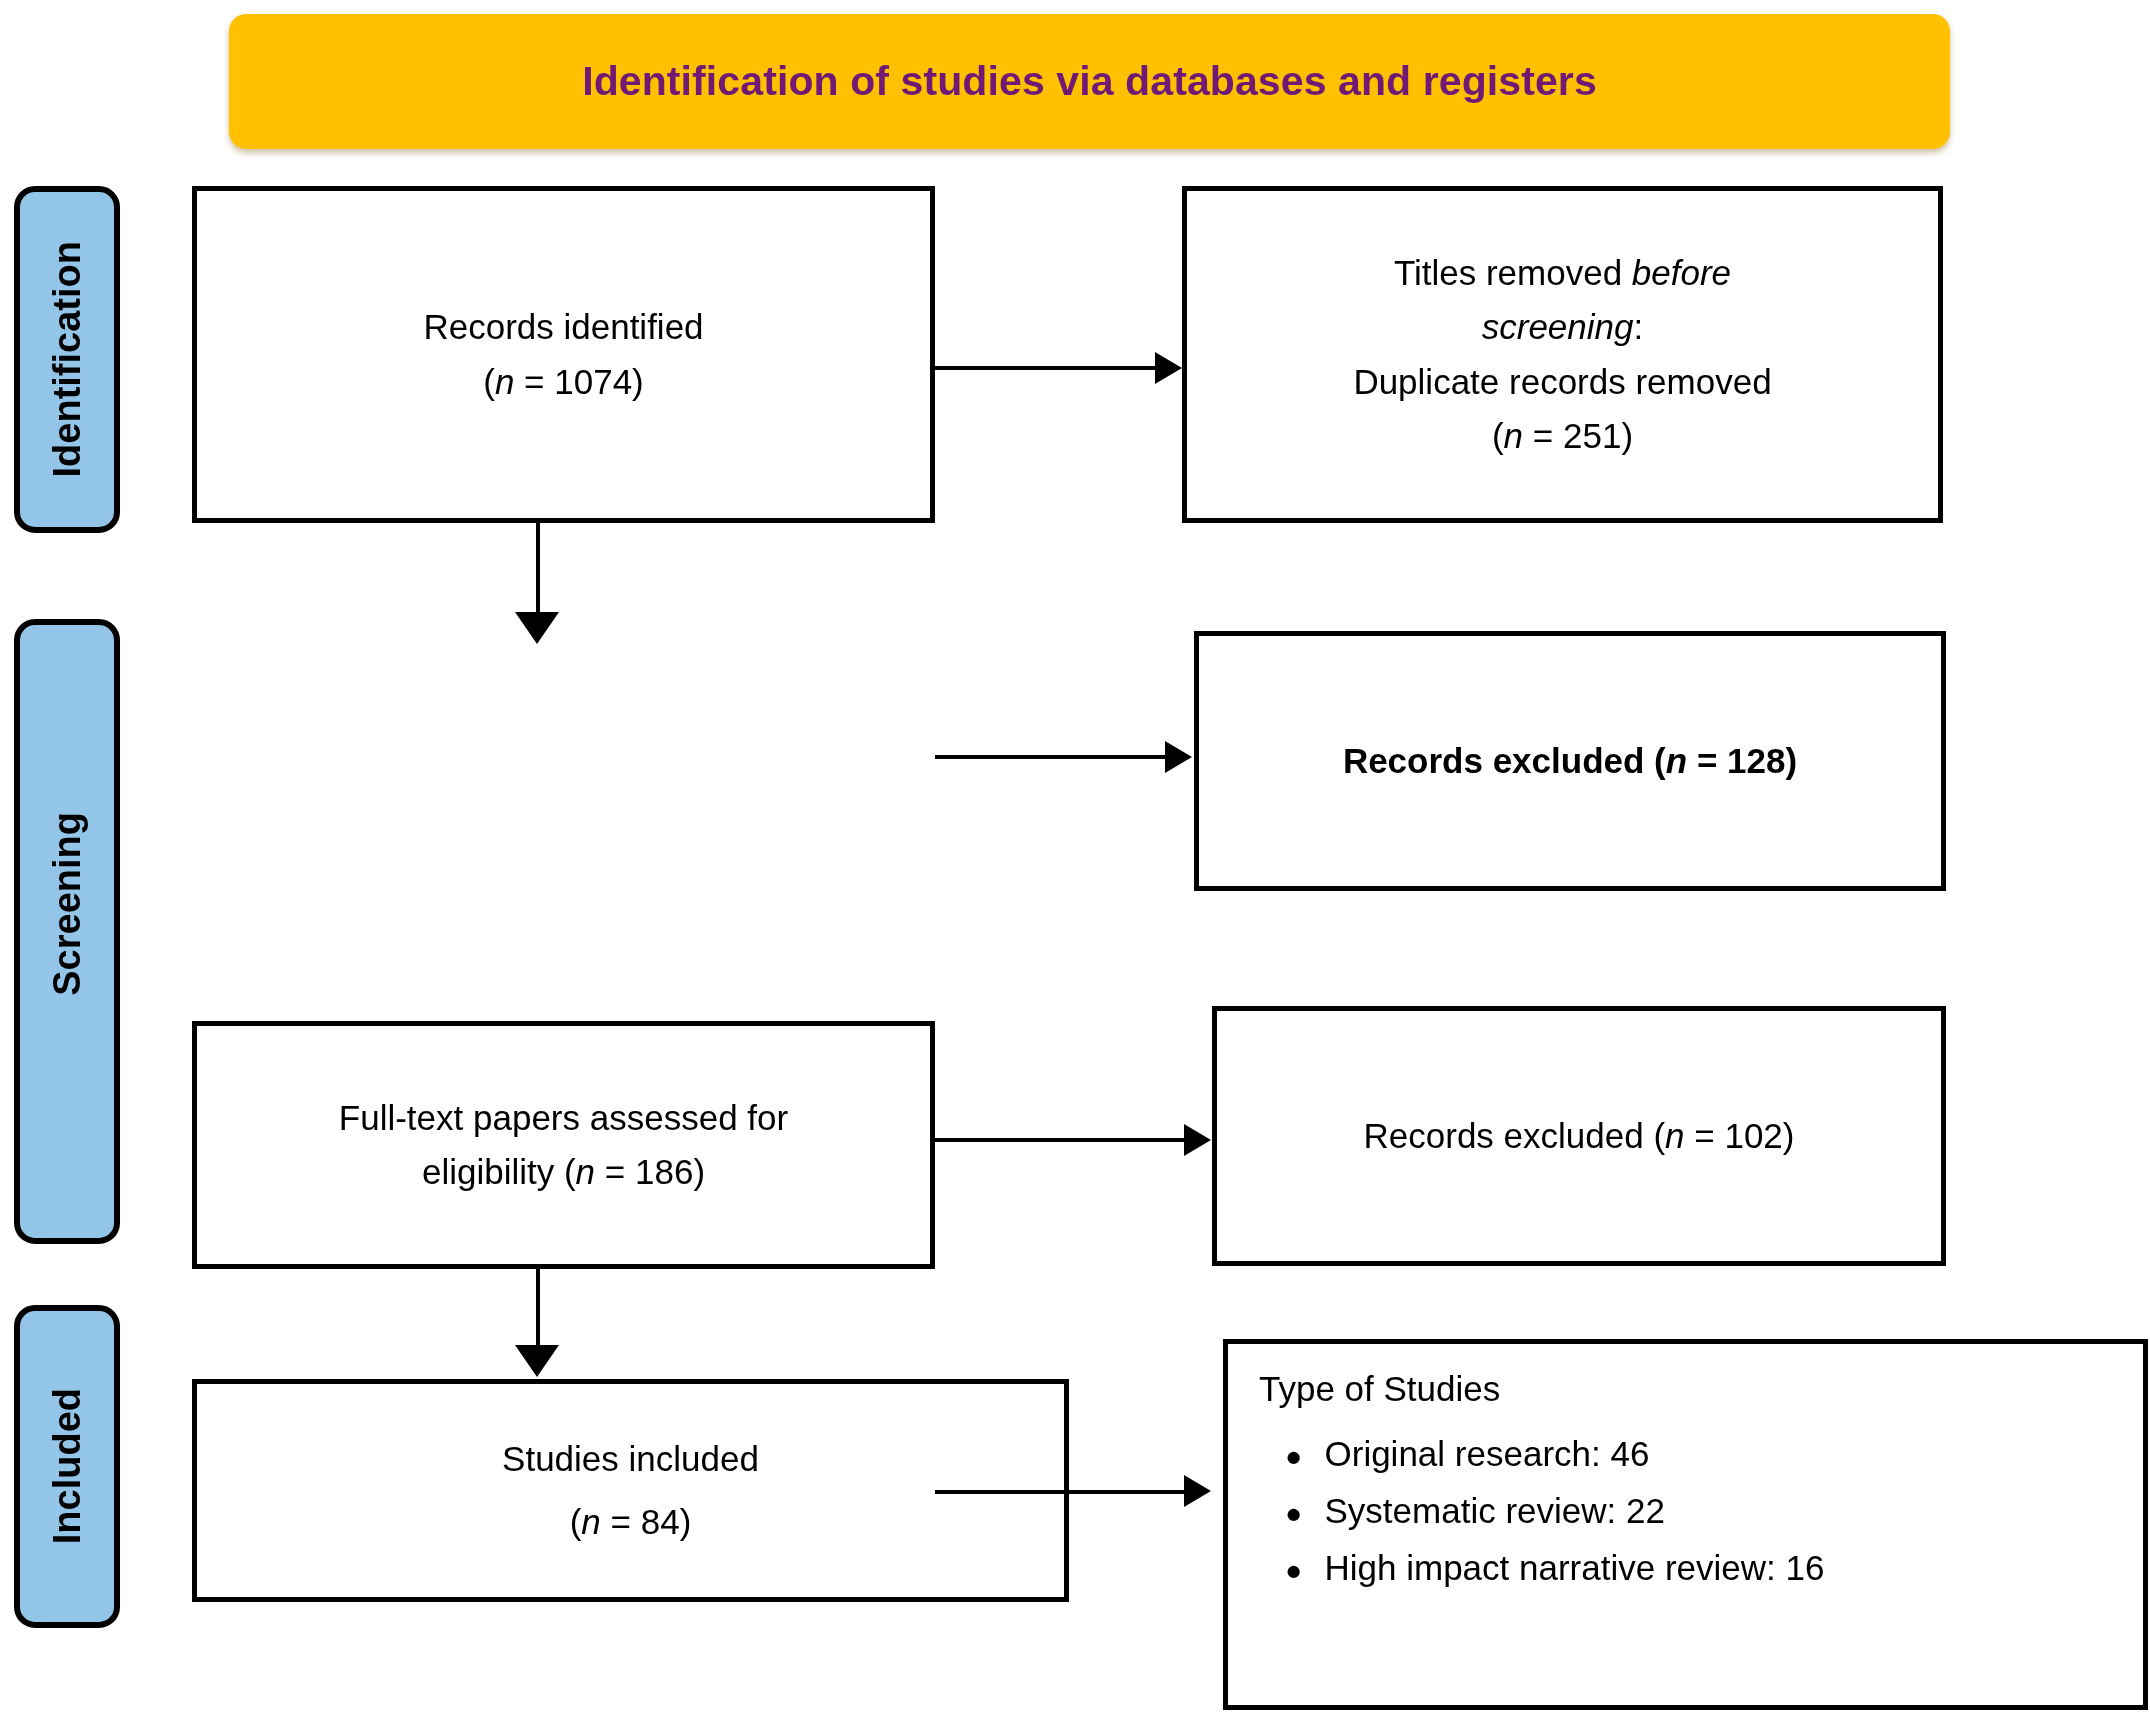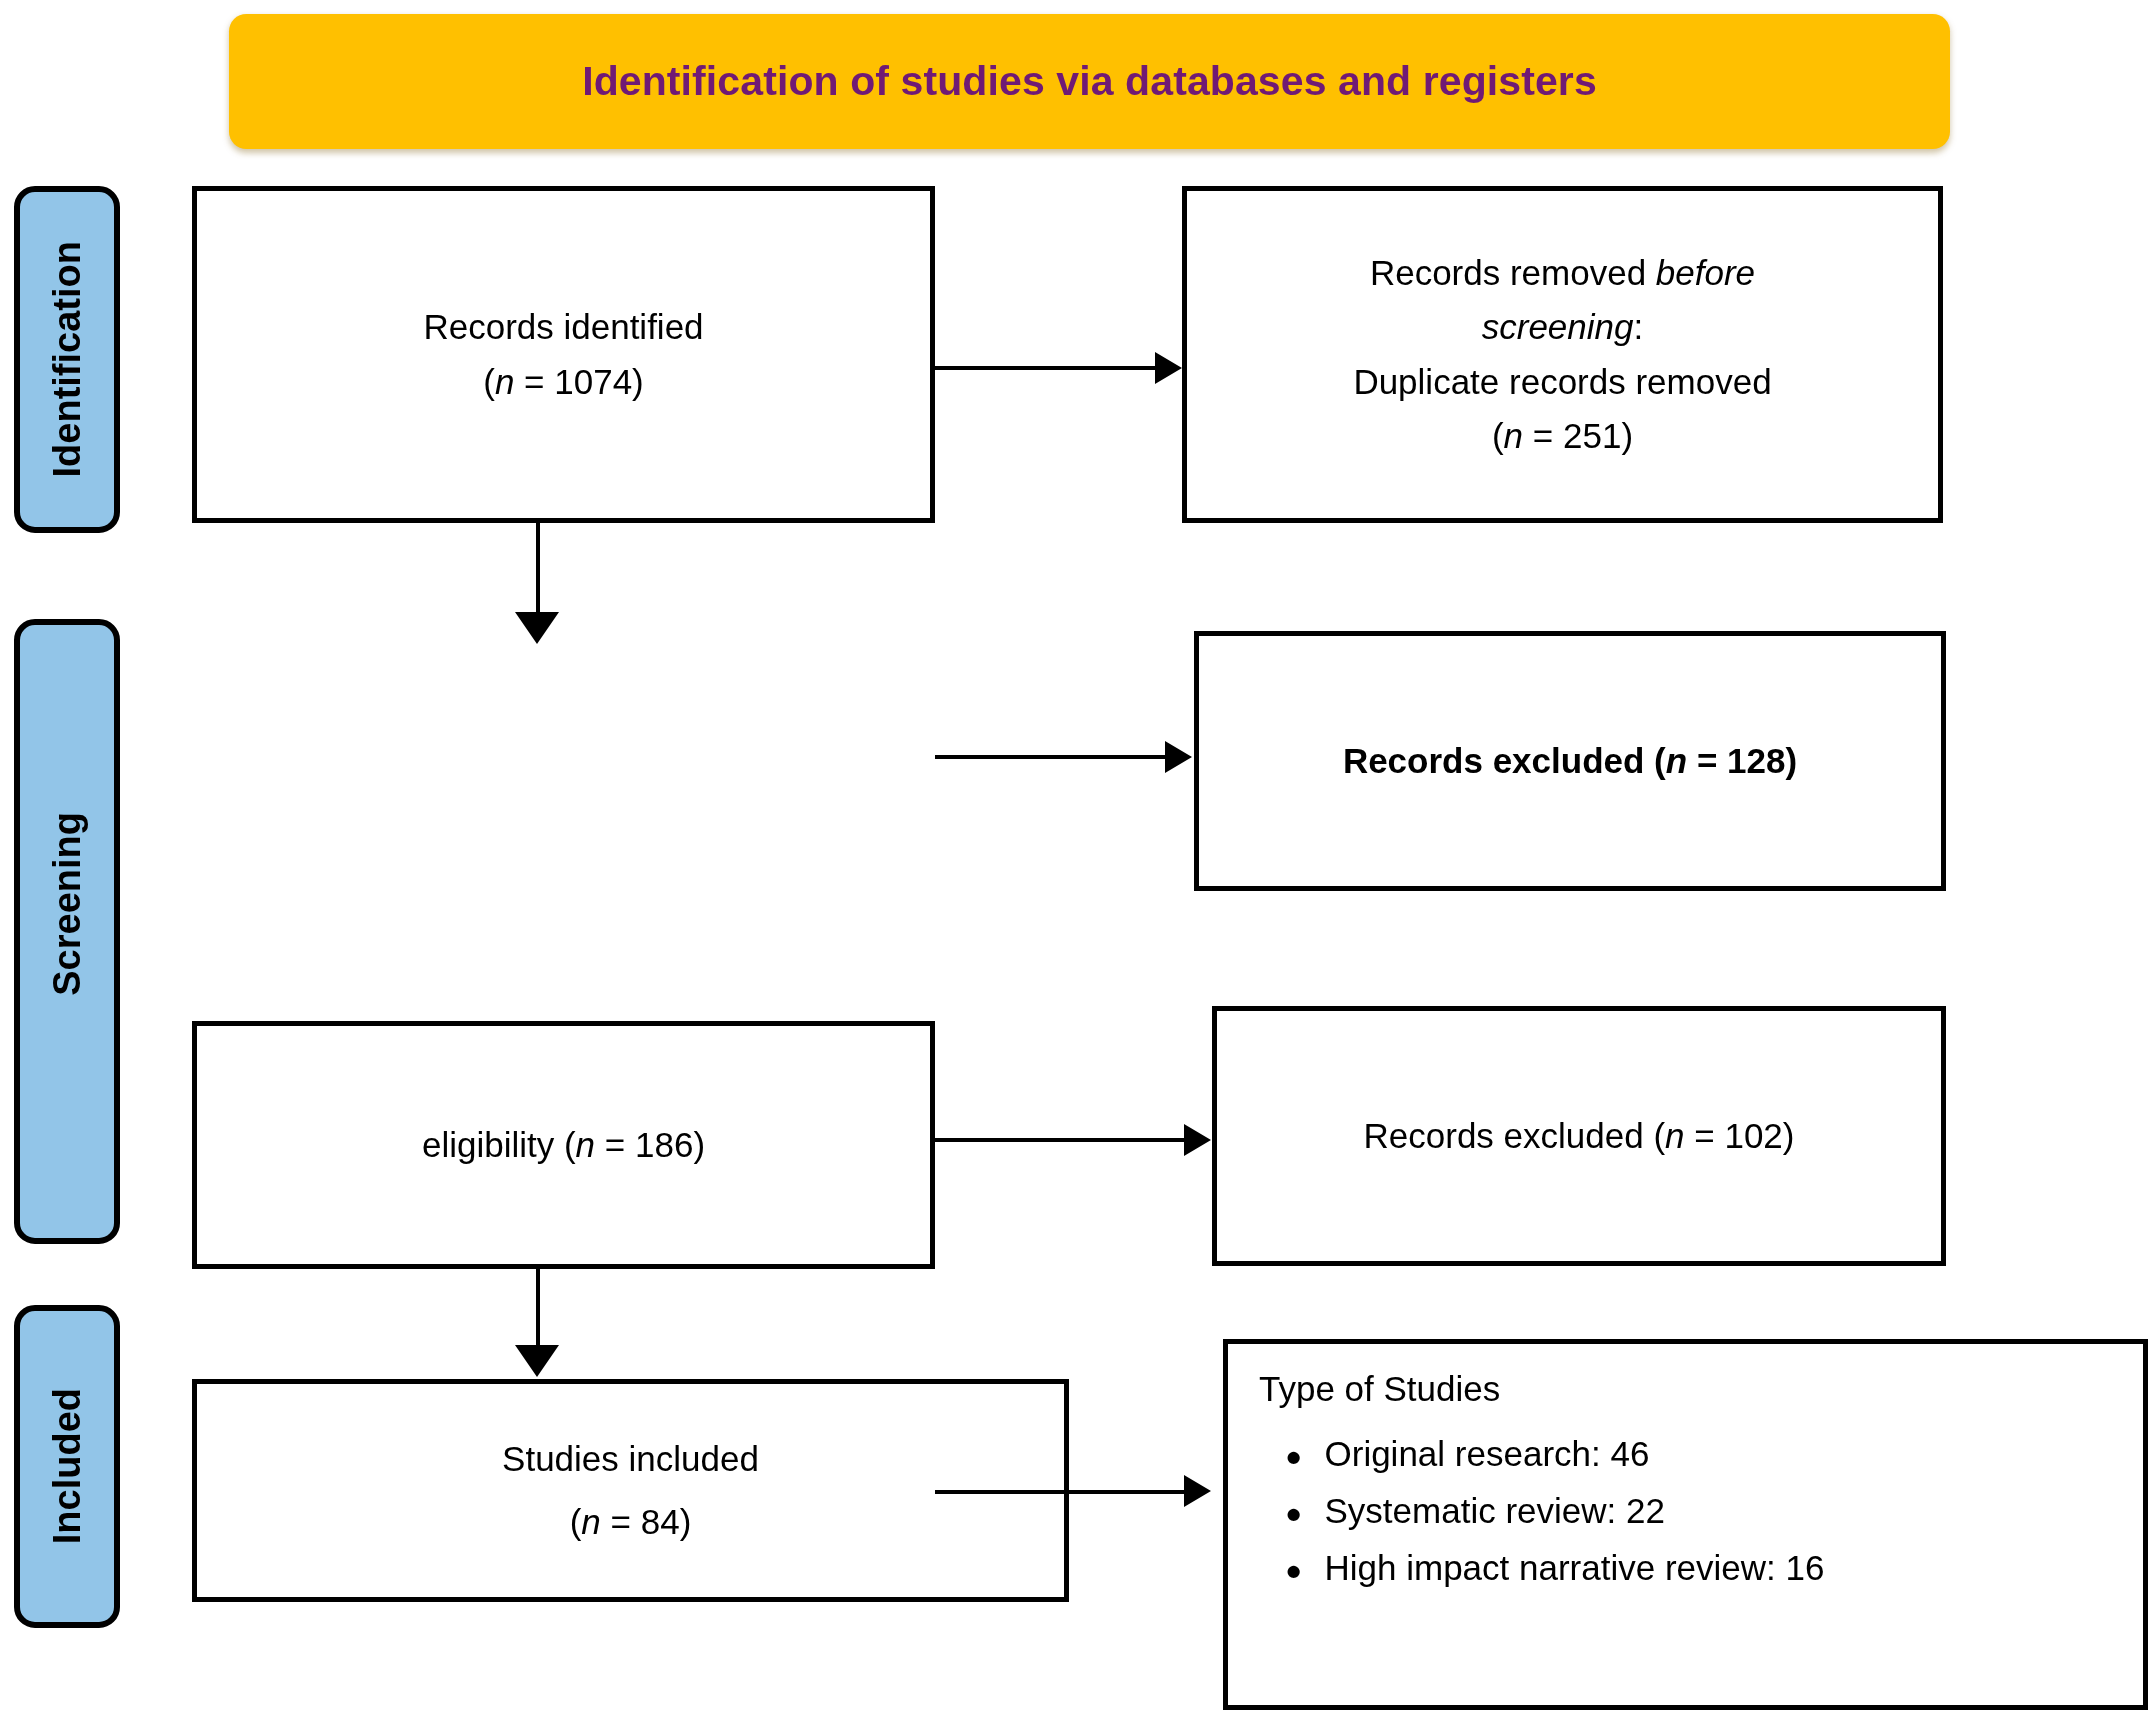--- a/index.html
+++ b/index.html
@@ -167,32 +167,33 @@
   <div class="stage" id="stage-included">
     <span class="stage-label">Included</span>
   </div>
 
   <div class="box" id="box-identified">
     <div class="line">Records identified</div>
     <div class="line">(<em>n</em> <span>= 1074</span>)</div>
   </div>
 
   <div class="box" id="box-removed">
-    <div class="line"><span>Records removed </span><em>before</em></div>
+    <div class="line"><span>Titles removed </span><em>before</em></div>
     <div class="line"><em>screening</em><span>:</span></div>
     <div class="line">Duplicate records removed</div>
     <div class="line">(<em>n</em> <span>= 251</span>)</div>
   </div>
 
 
   <div class="box" id="box-excluded-128">
     <div class="line"><span>Records excluded (</span><em>n</em> <span>= 128</span><span>)</span></div>
   </div>
 
   <div class="box" id="box-fulltext">
+    <div class="line">Full-text papers assessed for</div>
     <div class="line"><span>eligibility (</span><em>n</em> <span>= 186</span><span>)</span></div>
   </div>
 
   <div class="box" id="box-excluded-102">
     <div class="line"><span>Records excluded (</span><em>n</em> <span>= 102</span><span>)</span></div>
   </div>
 
   <div class="box" id="box-included">
     <div class="line">Studies included</div>
     <div class="line">(<em>n</em> <span>= 84</span>)</div>

